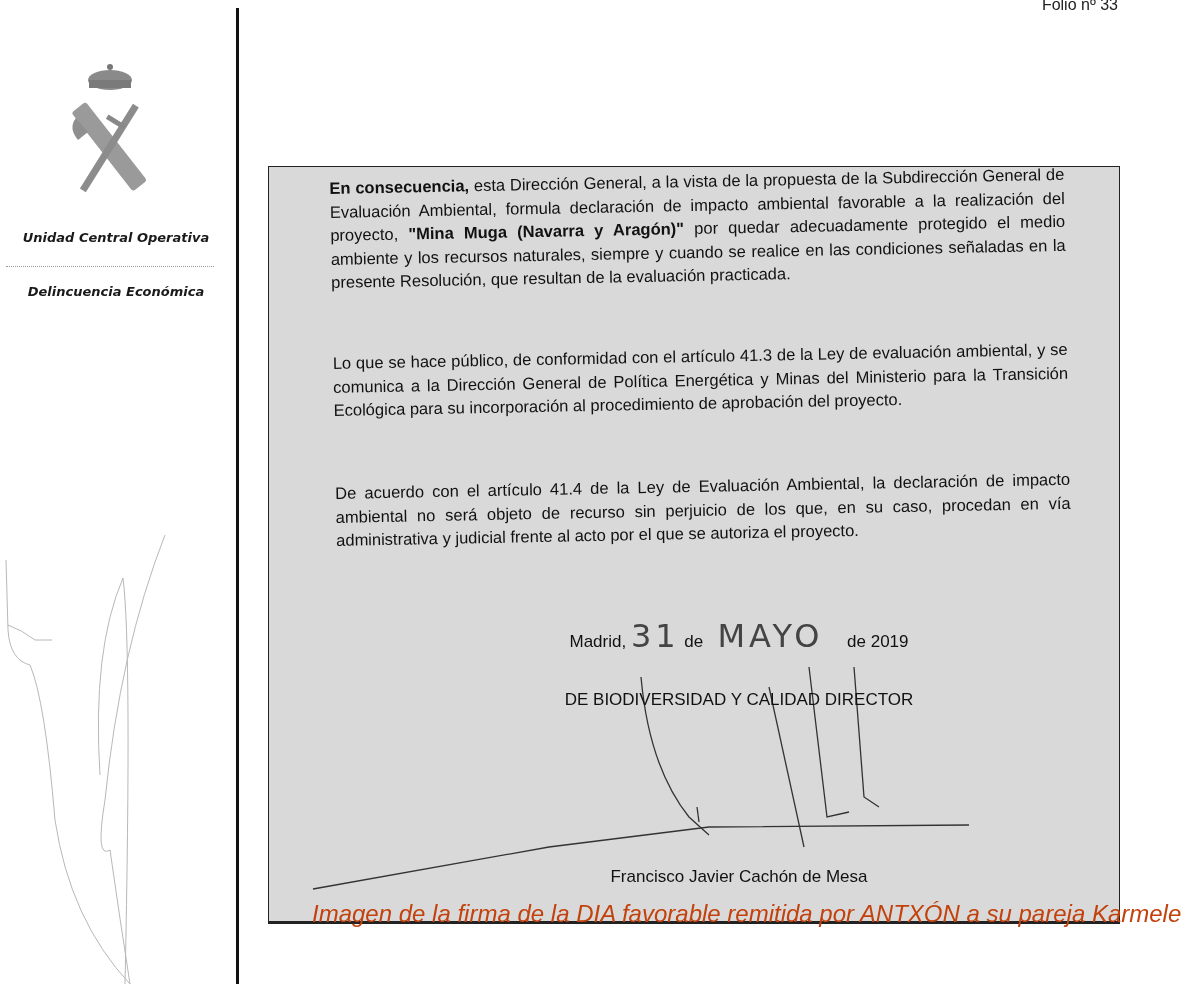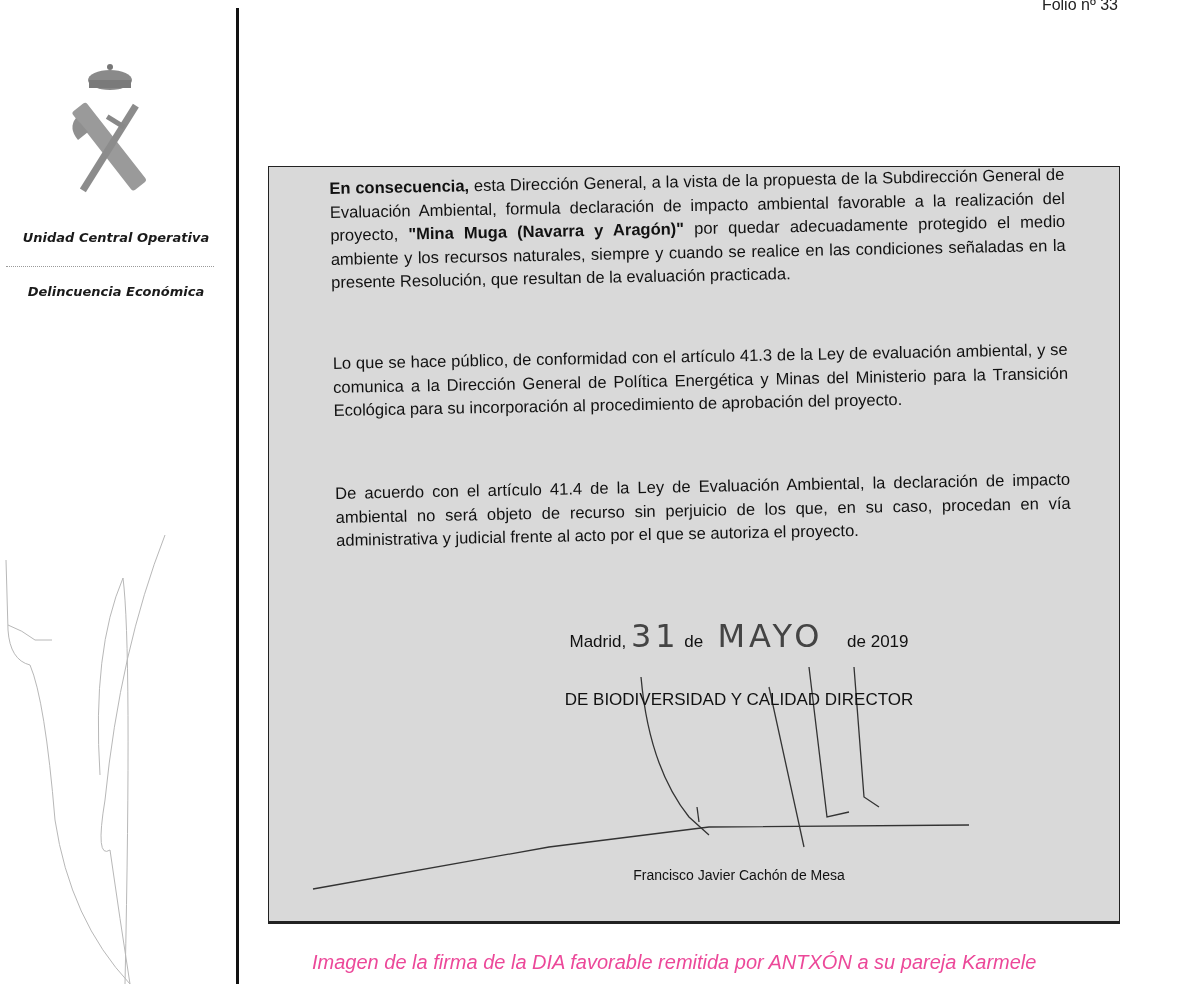--- a/index.html
+++ b/index.html
@@ -18,23 +18,23 @@
   .doc-body p { margin:0 0 26px 0; }
   .p1 { position:absolute; top:10px; }
   .p2 { position:absolute; top:185px; }
   .p3 { position:absolute; top:315px; }
   .bold { font-weight:bold; }
   .sig-block { position:absolute; left:0; width:852px; text-align:center; color:#111;margin-left:44px; }
   .date-line { top:450px; font-size:17px; }
   .handwritten { font-family:"DejaVu Sans", sans-serif; font-size:32px; font-weight:normal; letter-spacing:4px; color:#444; }
   .dir-1 { top:495px; font-size:17px; }
   .dir-2 { top:523px; font-size:17px; }
-  .signer { top:700px; font-size:14px; }
+  .signer { top:700px; font-size:17px; }
   .sig-scrawl { position:absolute; left:0; top:0; width:852px; height:758px; }
-  .caption { position:absolute; left:312px; top:951px; font-size:20px; font-style:italic; color:#ec4899; }
+  .caption { position:absolute; left:312px; top:900px; font-size:24px; font-style:italic; color:#c2410c; }
 </style>
 </head>
 <body>
 
 <div class="left-col">
   <svg class="emblem" viewBox="0 0 96 138">
 
     <ellipse cx="48" cy="22" rx="22" ry="10" fill="#8a8a8a"></ellipse>
     <rect x="27" y="22" width="42" height="8" fill="#7a7a7a"></rect>
     <circle cx="48" cy="9" r="3" fill="#777"></circle>

